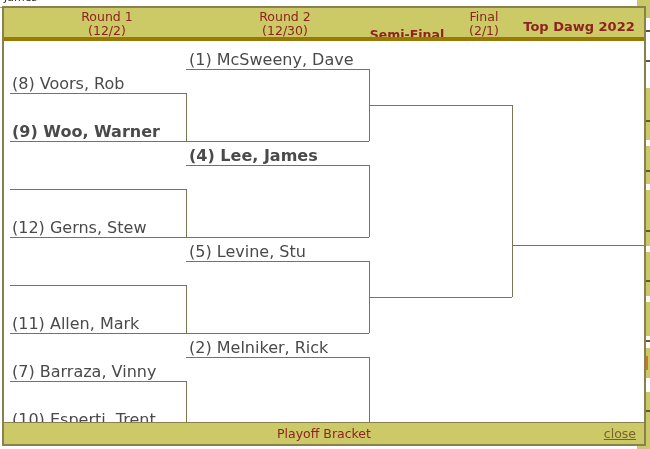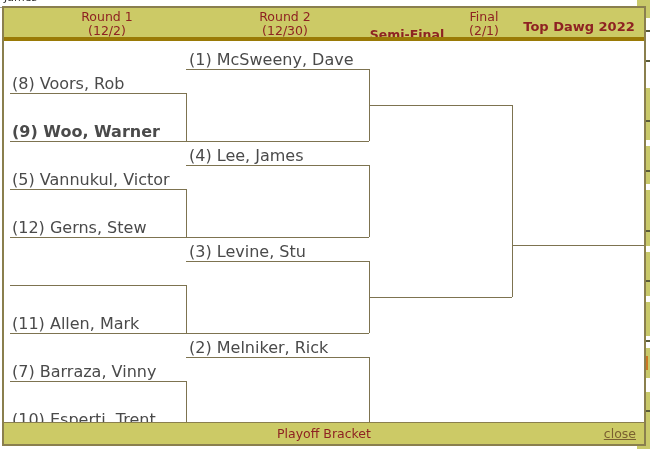--- a/index.html
+++ b/index.html
@@ -213,21 +213,20 @@
 
     <div class="bracket">
 
       <div class="seed-name" style="left:8px;  top:32px;">(8) Voors, Rob</div>
       <div class="hline" style="left:6px;  top:48px;  width:176px;"></div>
 
       <div class="seed-name" style="left:8px;  top:80px;font-weight:bold;">(9) Woo, Warner</div>
       <div class="hline" style="left:6px;  top:96px;  width:176px;"></div>
       <div class="vline" style="left:182px;top:48px;  height:48px;"></div>
 
-      <div class="seed-name" style="left:8px;  top:128px;">(5) Vannukul, Victor</div>
       <div class="hline" style="left:6px;  top:144px; width:176px;"></div>
 
       <div class="seed-name" style="left:8px;  top:176px;">(12) Gerns, Stew</div>
       <div class="hline" style="left:6px;  top:192px; width:176px;"></div>
       <div class="vline" style="left:182px;top:144px; height:48px;"></div>
 
       <div class="hline" style="left:6px;  top:240px; width:176px;"></div>
 
       <div class="seed-name" style="left:8px;  top:272px;">(11) Allen, Mark</div>
       <div class="hline" style="left:6px;  top:288px; width:176px;"></div>
@@ -240,26 +239,26 @@
 
       <div class="vline" style="left:182px;top:336px; height:48px;"></div>
 
       <div class="seed-name" style="left:185px;top:8px;">(1) McSweeny, Dave</div>
       <div class="hline" style="left:182px;top:24px;  width:183px;"></div>
 
       <div class="seed-name" style="left:185px;top:56px;"></div>
       <div class="hline" style="left:182px;top:96px;  width:183px;"></div>
       <div class="vline" style="left:365px;top:24px;  height:72px;"></div>
 
-      <div class="seed-name" style="left:185px;top:104px;">(4) Lee, James</div>
+      <div class="seed-name" style="left:185px;top:104px;font-weight:bold;">(4) Lee, James</div>
       <div class="hline" style="left:182px;top:120px; width:183px;"></div>
       <div class="hline" style="left:182px;top:192px; width:183px;"></div>
       <div class="vline" style="left:365px;top:120px; height:72px;"></div>
 
-      <div class="seed-name" style="left:185px;top:200px;">(3) Levine, Stu</div>
+      <div class="seed-name" style="left:185px;top:200px;">(5) Levine, Stu</div>
       <div class="hline" style="left:182px;top:216px; width:183px;"></div>
       <div class="hline" style="left:182px;top:288px; width:183px;"></div>
       <div class="vline" style="left:365px;top:216px; height:72px;"></div>
 
       <div class="seed-name" style="left:185px;top:296px;">(2) Melniker, Rick</div>
       <div class="hline" style="left:182px;top:312px; width:183px;"></div>
 
       <div class="vline" style="left:365px;top:312px; height:72px;"></div>
 
       <div class="seed-name" style="left:368px;top:44px;"></div>

